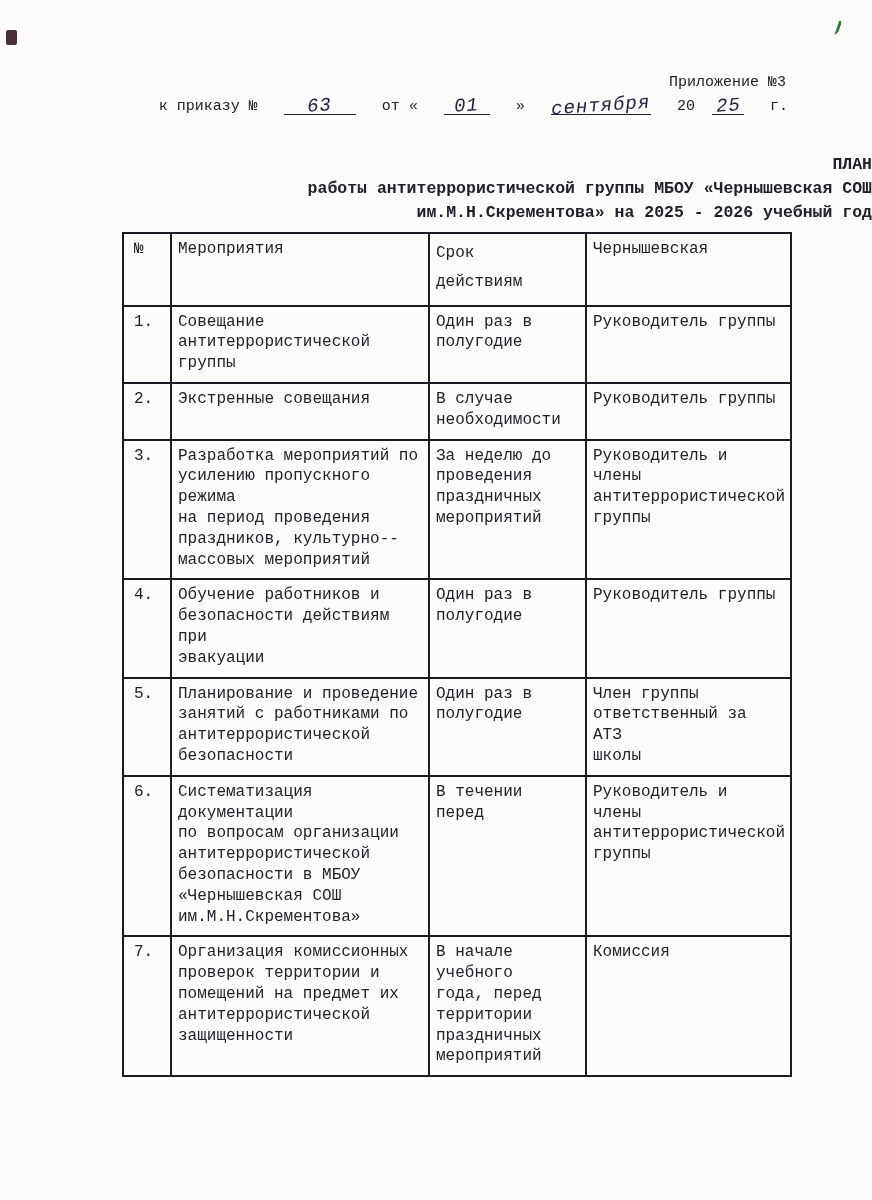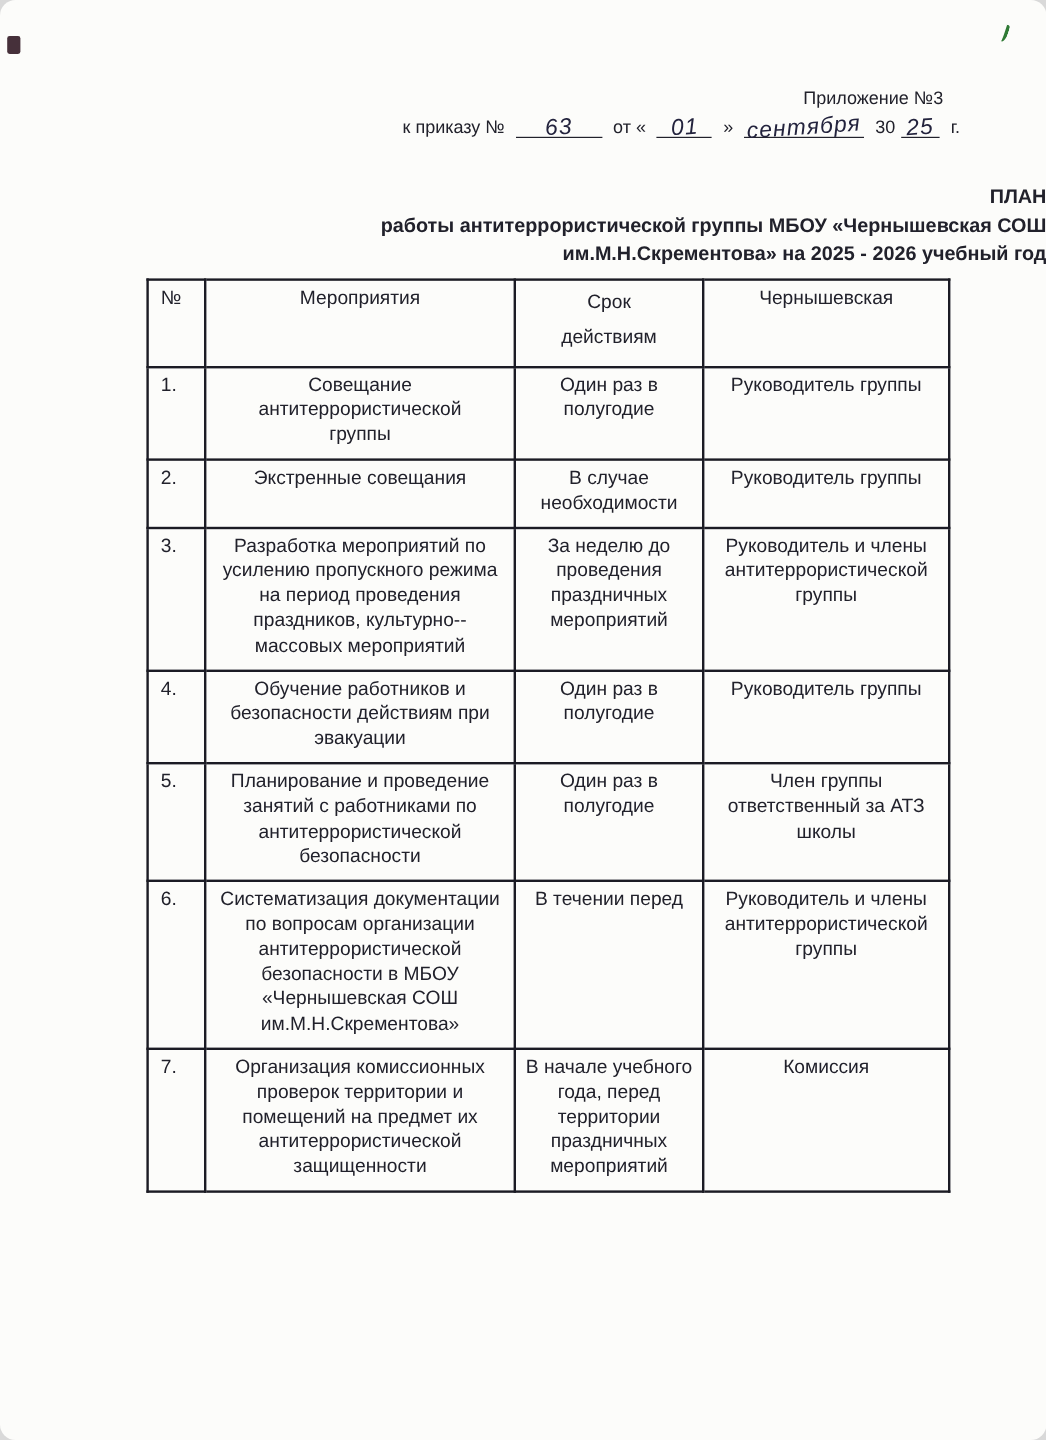--- a/index.html
+++ b/index.html
@@ -3,23 +3,22 @@
 <meta charset="utf-8">
 <style>
   * { margin:0; padding:0; box-sizing:border-box; }
   html,body { background:#d9d9d9; }
   .page {
     position:relative;
     width:872px; height:1200px;
     margin:0 auto;
     background:#fcfcfa;
     color:#21212b;
-    font-family:Liberation Sans, sans-serif;
+    font-family:Liberation Mono, monospace;
     overflow:hidden;
-    border-radius:13px;
   }
   
   .artifact-dark {
     position:absolute; left:6px; top:30px;
     width:11px; height:15px;
     background:#46303a;
     border-radius:2px;
   }
   .artifact-green {
     position:absolute; right:32px; top:20px;
@@ -30,21 +29,21 @@
   }
   
   .appendix {
     position:absolute; top:74px; right:86px;
     font-size:15px;
   }
   .order-line {
     position:absolute; top:95px; right:70px;
     font-size:15px; white-space:nowrap;
   }
-  .order-line .seg { margin:0 2px; }
+  .order-line .seg { margin:0 14px; }
   .blank {
     display:inline-block;
     border-bottom:1.4px solid #21212b;
     text-align:center;
     vertical-align:bottom;
     line-height:1.0;
     margin:0 3px;
   }
   .w70 { width:72px; }
   .w45 { width:46px; }
@@ -78,21 +77,21 @@
   .plan col.c-num { width:48px; }
   .plan col.c-act { width:258px; }
   .plan col.c-term { width:157px; }
   .plan col.c-resp { width:205px; }
   .plan th, .plan td {
     border:2px solid #1b1b24;
     font-size:16px;
     font-weight:normal;
     vertical-align:top;
     padding:5px 6px 8px;
-    text-align:center;
+    text-align:left;
     white-space:pre-line;
     line-height:1.3;
   }
   .plan th.num, .plan td.num {
     text-align:left;
     padding-left:10px;
   }
   .plan th.gapped { line-height:1.8; }
   thead tr { height:56px; }
   tbody tr:nth-child(1){ height:68px; }
@@ -114,21 +113,21 @@
 
   <div class="appendix">Приложение №3</div>
 
   <div class="order-line">
     <span class="seg">к приказу №</span>
     <span class="blank w70"><span class="hand">63</span></span>
     <span class="seg">от «</span>
     <span class="blank w45"><span class="hand">01</span></span>
     <span class="seg">»</span>
     <span class="blank w100"><span class="hand">сентября</span></span>
-    <span class="seg">30</span><span class="blank w30"><span class="hand">25</span></span>
+    <span class="seg">20</span><span class="blank w30"><span class="hand">25</span></span>
     <span class="seg">г.</span>
   </div>
 
   <div class="title">ПЛАН
 работы антитеррористической группы МБОУ «Чернышевская СОШ
 им.М.Н.Скрементова»  на 2025 - 2026 учебный год</div>
 
   <table class="plan">
     <colgroup>
       <col class="c-num">

